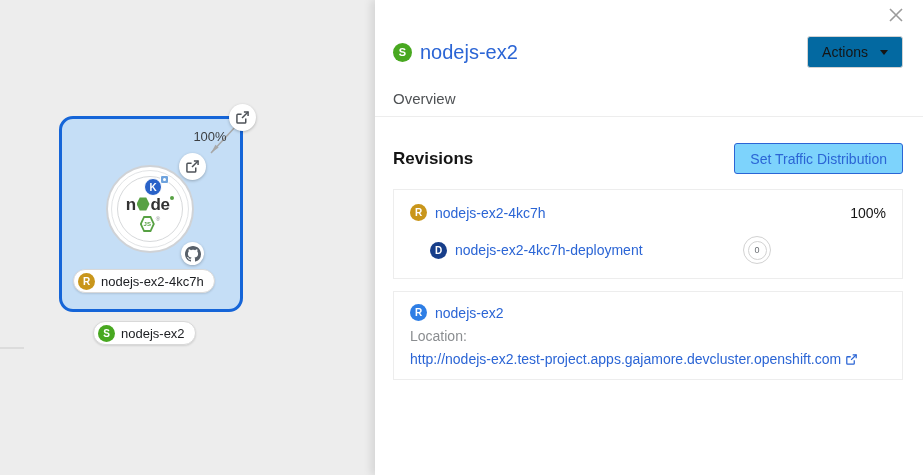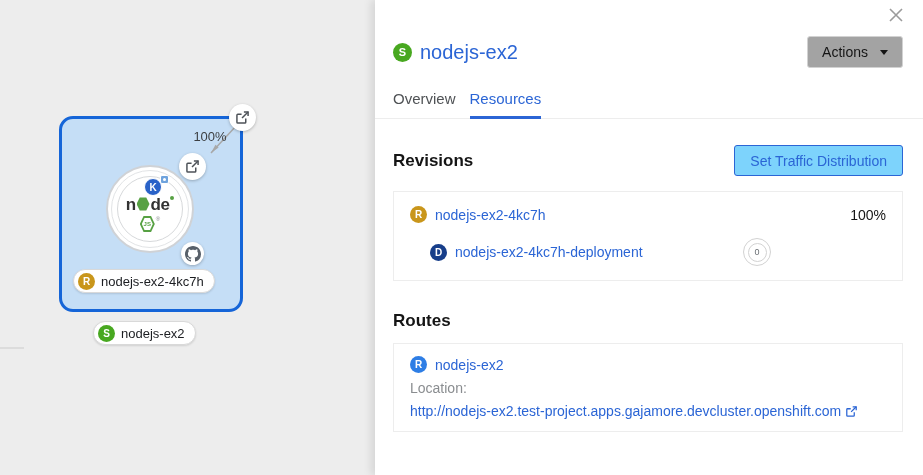--- a/index.html
+++ b/index.html
@@ -120,21 +120,21 @@
   }
   .close-btn svg { width: 14px; height: 14px; stroke: #9b9b9b; stroke-width: 1.6; }
 
   .p-header {
     display: flex; align-items: center; justify-content: space-between;
     padding: 36px 20px 0 18px;
   }
   .title-wrap { display: flex; align-items: center; gap: 8px; }
   .panel-title { font-size: 20px; color: #2b65d5; text-decoration: none; cursor: pointer; }
   .actions-btn {
-    height: 32px; padding: 0 14px; background: #a3a3a3; border: 1px solid #d2d2d2;
+    height: 32px; padding: 0 14px; background: #0369a1; border: 1px solid #d2d2d2;
     border-radius: 3px; font-family: inherit; font-size: 14px; color: #151515;
     display: flex; align-items: center; gap: 12px; cursor: pointer;
   }
   .caret { width: 0; height: 0; border-left: 4.5px solid transparent;
     border-right: 4.5px solid transparent; border-top: 5px solid #151515; }
 
   .tabs { display: flex; gap: 14px; padding: 0 20px 0 18px; margin-top: 22px;
     border-bottom: 1px solid #ededed; }
   .tab { font-size: 15px; color: #4f5255; padding-bottom: 9px; cursor: pointer; }
   .tab.active { color: #2b65d5; border-bottom: 3px solid #2b65d5; margin-bottom: -1px; }
@@ -250,21 +250,20 @@
         <a class="panel-title">nodejs-ex2</a>
       </div>
       <button class="actions-btn">
         <span>Actions</span>
         <span class="caret"></span>
       </button>
     </div>
 
     <nav class="tabs">
       <div class="tab">Overview</div>
-      <div class="tab active">Resources</div>
     </nav>
 
     <div class="p-body">
 
       <div class="section-head">
         <div class="section-title">Revisions</div>
         <button class="outline-btn">Set Traffic Distribution</button>
       </div>
       <div class="list-box">
         <div class="res-row1">
@@ -274,23 +273,20 @@
         </div>
         <div class="res-row2">
           <span class="badge badge-17 bg-deployment">D</span>
           <a class="res-link">nodejs-ex2-4kc7h-deployment</a>
           <div class="pod-donut">
             <div class="pod-donut-inner">0</div>
           </div>
         </div>
       </div>
 
-      <div class="section-head routes-head">
-        <div class="section-title">Routes</div>
-      </div>
       <div class="list-box" style="margin-top:12px; padding:12px 16px;">
         <div class="route-row">
           <span class="badge badge-17 bg-route">R</span>
           <a class="res-link">nodejs-ex2</a>
         </div>
         <div class="location-label">Location:</div>
         <div class="route-url-row">
           <a class="route-url">http://nodejs-ex2.test-project.apps.gajamore.devcluster.openshift.com</a>
           <svg class="ext-icon-sm" viewBox="0 0 14 14">
             <path d="M10.5 8v4a1 1 0 0 1-1 1H2a1 1 0 0 1-1-1V4.5a1 1 0 0 1 1-1h4"></path>

